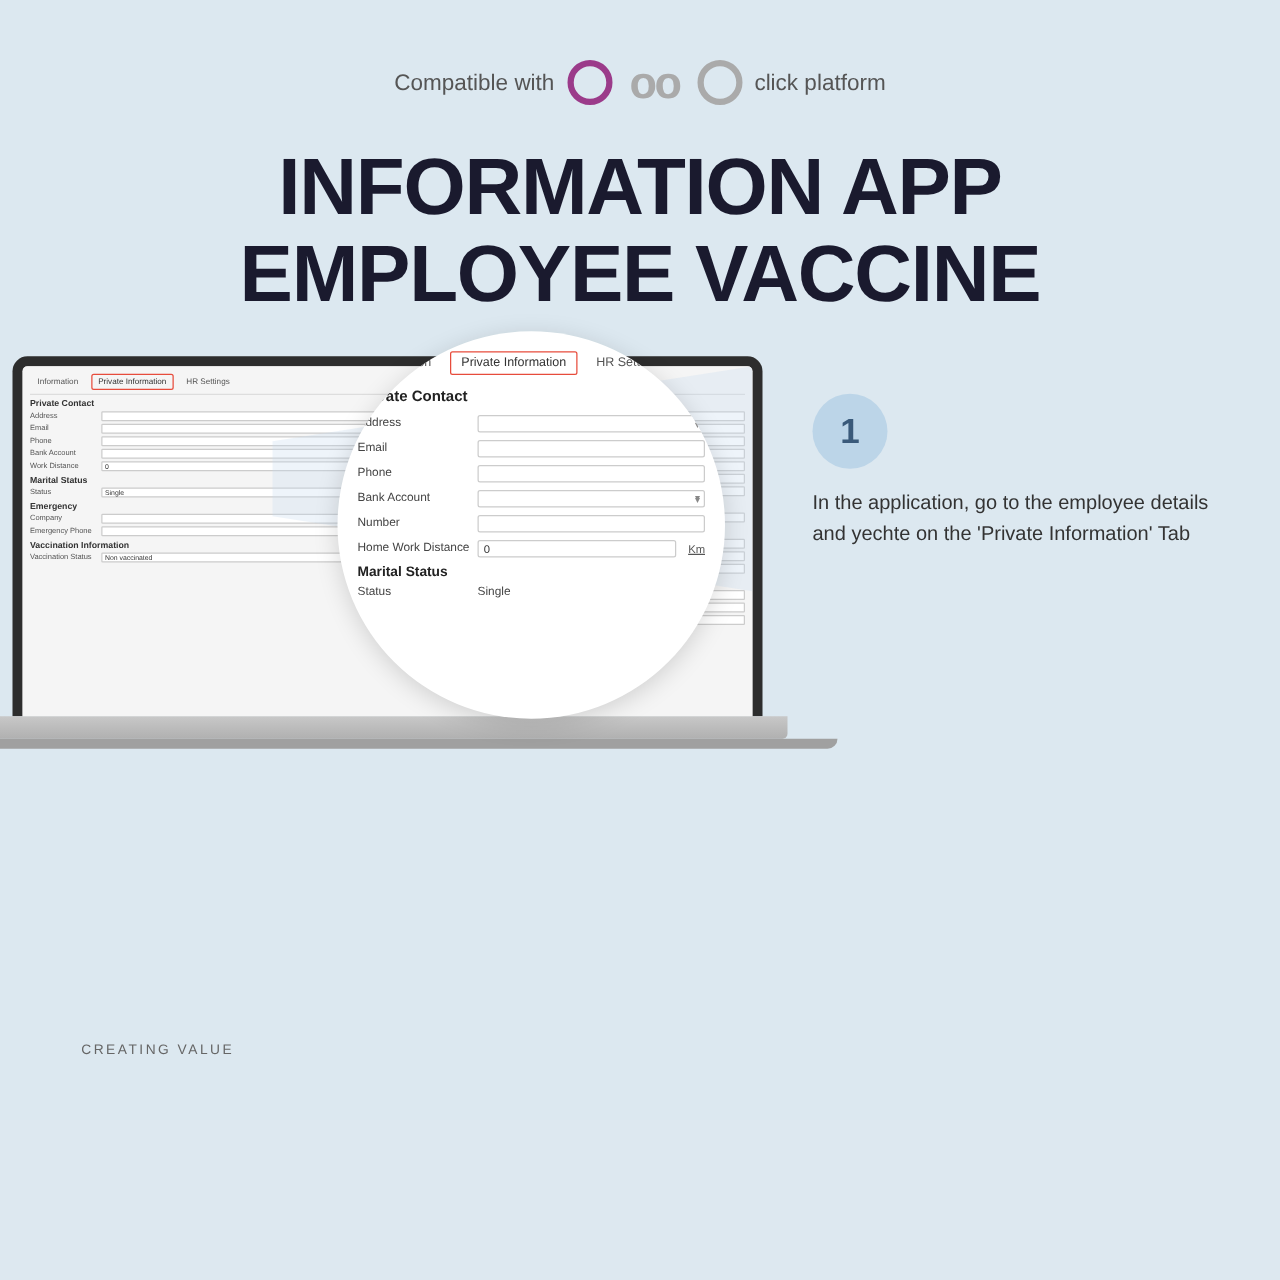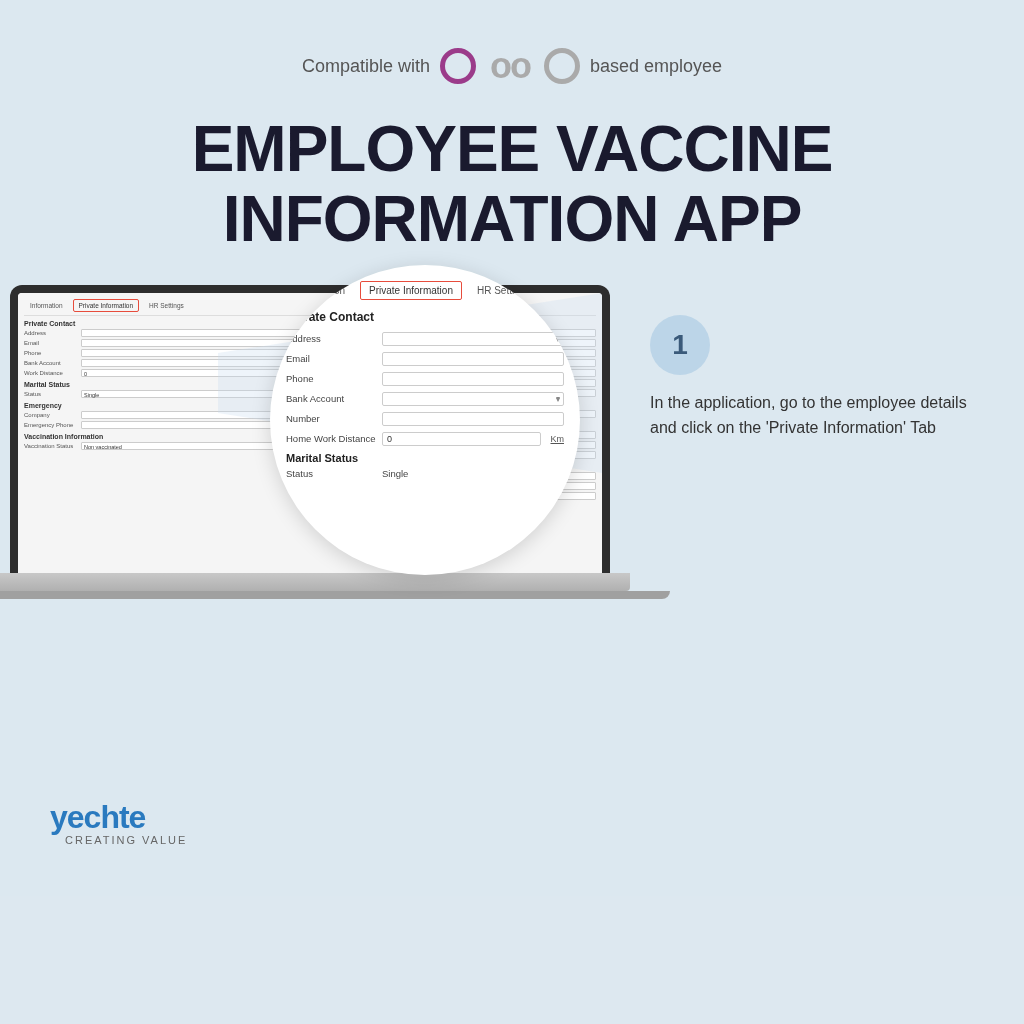--- a/index.html
+++ b/index.html
@@ -376,26 +376,26 @@
 
 <div class="page-wrapper">
 
   <div class="header-compat">
     <span>Compatible with</span>
     <div class="odoo-logo">
       <span class="odoo-o-left"></span>
       <span class="odoo-text">oo</span>
       <span class="odoo-o-right"></span>
     </div>
-    <span>based employee</span>
+    <span>click platform</span>
   </div>
 
   <div class="main-title">
+    <div>INFORMATION APP</div>
     <div>EMPLOYEE VACCINE</div>
-    <div>INFORMATION APP</div>
   </div>
 
   <div class="content-area">
 
     <div class="laptop-wrapper">
       <div class="laptop-screen-outer">
         <div class="laptop-screen-inner">
 
           <div class="screen-content">
 
@@ -600,23 +600,22 @@
           </div>
 
         </div>
       </div>
     </div>
 
     <div class="right-panel">
       <div class="step-circle">
         <span>1</span>
       </div>
-      <div class="step-description">In the application, go to the employee details and click on the 'Private Information' Tab</div>
+      <div class="step-description">In the application, go to the employee details and yechte on the 'Private Information' Tab</div>
     </div>
 
   </div>
 
   <div class="brand-footer">
-    <span class="brand-name">yechte</span>
     <span class="brand-tagline">CREATING VALUE</span>
   </div>
 
 </div>
 
 </body></html>

